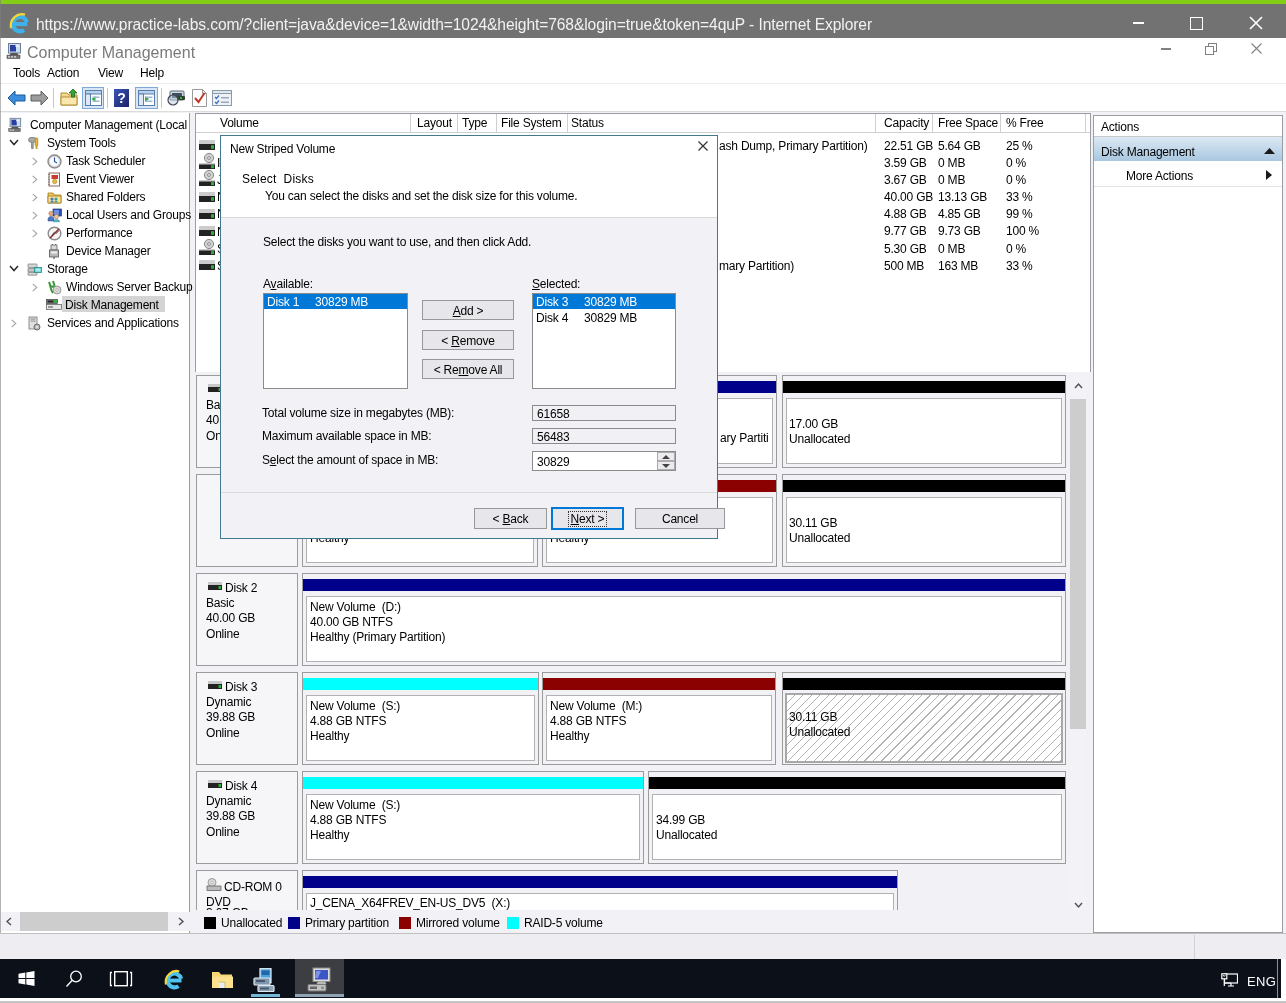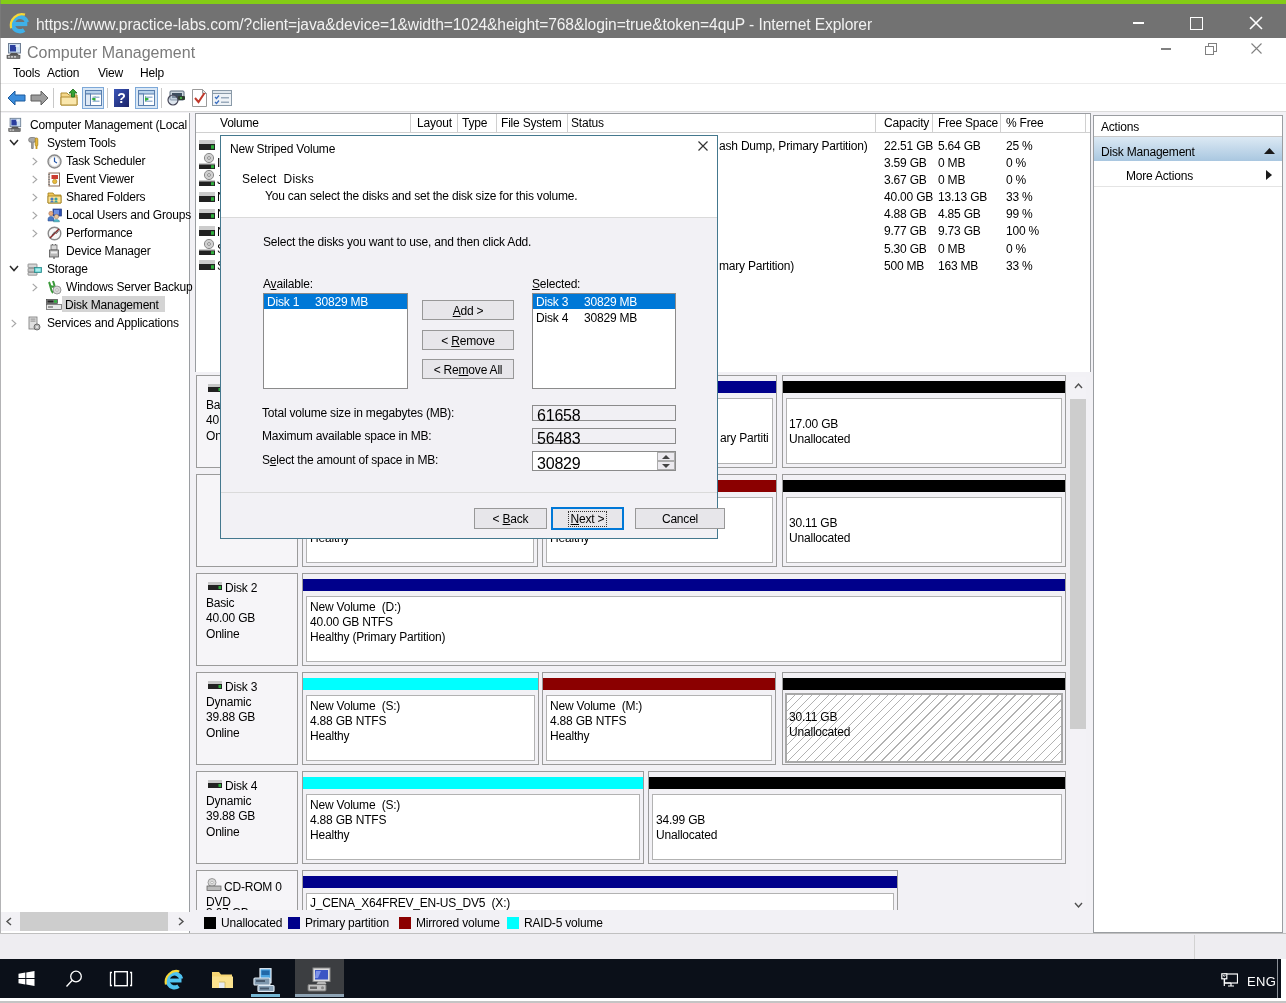--- a/index.html
+++ b/index.html
@@ -532,21 +532,21 @@
 <div class="abs t12" style="left:1126px;top:170px;">More Actions</div>
 <svg class="abs" style="left:1266px;top:170px;" width="6" height="10" viewBox="0 0 6 10">
     <path d="M0 0 L6 5 L0 10 Z" fill="#1a1a1a"></path>
   </svg>
 <div class="abs" style="left:1094px;top:186px;width:188px;height:1px;background:#e4e4e4;"></div>
 
 <div id="dialog">
 <style>
 .dlgtxt{position:absolute;font-size:12px;letter-spacing:-0.2px;white-space:nowrap;color:#000;}
 .btn{position:absolute;background:#e7e6ea;border:1px solid #989898;box-sizing:border-box;font-size:12px;letter-spacing:-0.2px;text-align:center;color:#000;}
-.fld{position:absolute;left:532px;width:144px;height:16px;background:#f1f0f4;border:1px solid #8b8b8b;box-sizing:border-box;font-size:16px;padding:1px 0 0 4px;letter-spacing:-0.2px;}
+.fld{position:absolute;left:532px;width:144px;height:16px;background:#f1f0f4;border:1px solid #8b8b8b;box-sizing:border-box;font-size:12px;padding:1px 0 0 4px;letter-spacing:-0.2px;}
 </style>
 
 <div class="abs" style="left:220px;top:135px;width:498px;height:404px;background:#f2f1f5;border:1px solid #44788e;box-sizing:border-box;"></div>
 <div class="abs" style="left:221px;top:136px;width:496px;height:81px;background:#fff;"></div>
 <div class="abs" style="left:221px;top:217px;width:496px;height:1px;background:#dadada;"></div>
 <div class="dlgtxt" style="left:230px;top:142px;">New Striped Volume</div>
 <svg class="abs" style="left:698px;top:141px;" width="10" height="10" viewBox="0 0 10 10">
       <path d="M0.5 0.5 L9.5 9.5 M9.5 0.5 L0.5 9.5" stroke="#333" stroke-width="1.2"></path>
     </svg>
 <div class="dlgtxt b" style="left:242px;top:172px;letter-spacing:0.2px;">Select&nbsp; Disks</div>

